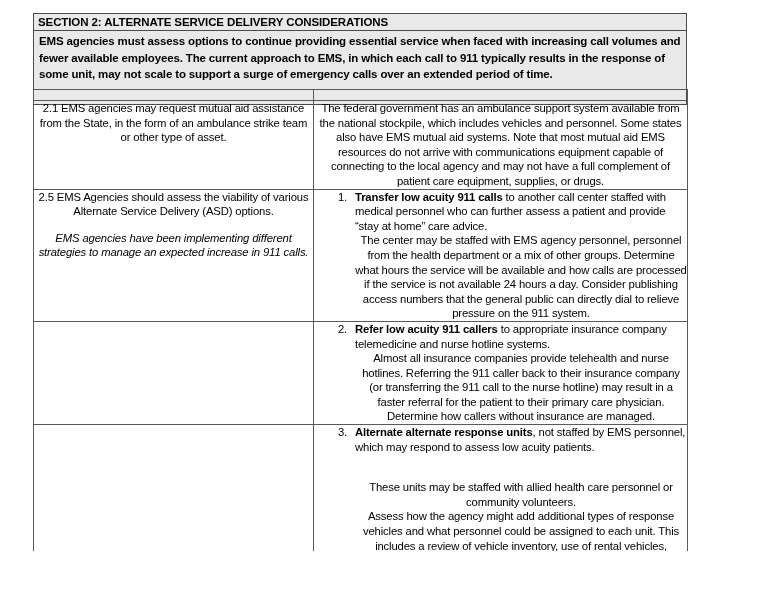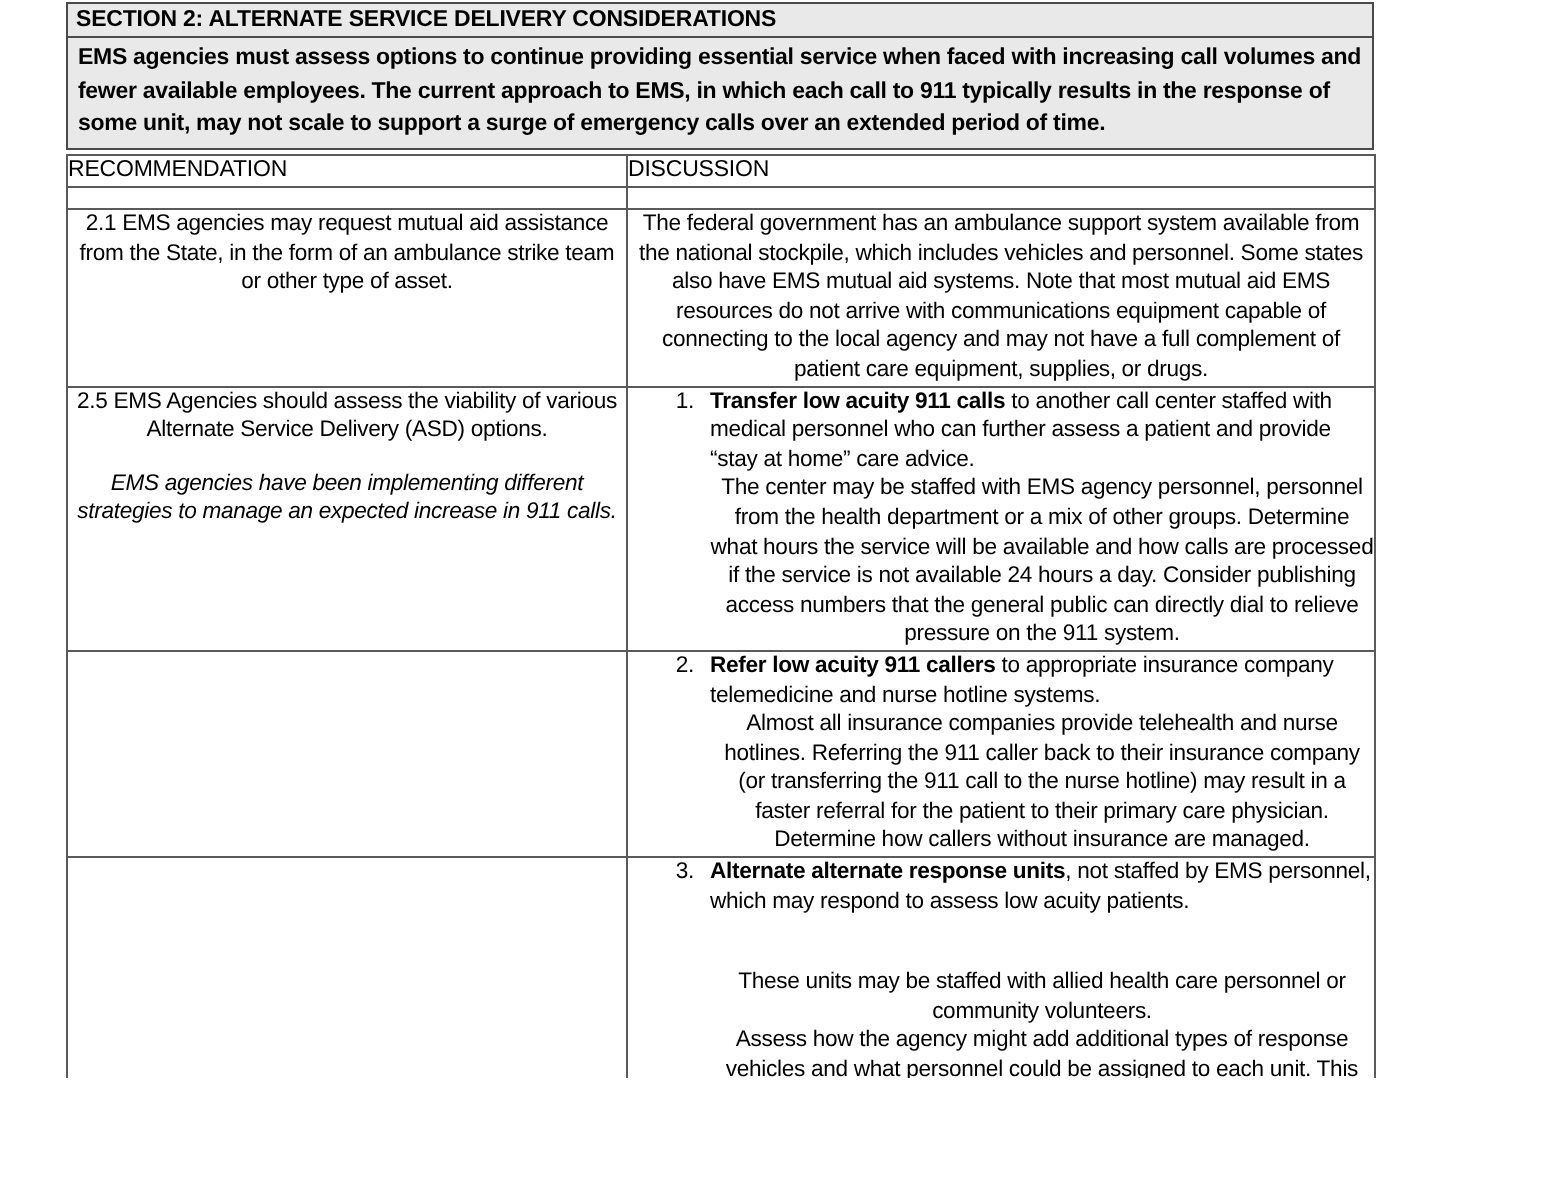--- a/index.html
+++ b/index.html
@@ -12,21 +12,21 @@
     height: 600px;
     position: relative;
     overflow: hidden;
     font-family: "Liberation Sans", sans-serif;
     color: #000000;
   }
 
   .page {
     position: absolute;
     left: 0;
-    top: 0;
+    top: 12px;
     width: 776px;
     height: 539px;
     overflow: hidden;
   }
 
   
   .section-banner {
     position: absolute;
     left: 33px;
     top: 1px;
@@ -41,21 +41,21 @@
     line-height: 14px;
     padding: 1px 0 1px 4px;
     border-bottom: 1px solid #4a4a4a;
     letter-spacing: -0.1px;
     white-space: nowrap;
   }
   .section-banner-body {
     font-size: 11.5px;
     font-weight: bold;
     line-height: 16.5px;
-    padding: 2px 5px 3px 5px;
+    padding: 2px 5px 21px 5px;
     letter-spacing: -0.15px;
   }
 
   
   .doc-table {
     position: absolute;
     left: 33px;
     top: 77px;
     width: 654px;
     border-collapse: collapse;
@@ -161,24 +161,20 @@
     <div class="section-banner-body">EMS agencies must assess options to continue providing essential service when faced with increasing call volumes and fewer available employees. The current approach to EMS, in which each call to 911 typically results in the response of some unit, may not scale to support a surge of emergency calls over an extended period of time.</div>
   </div>
 
   <table class="doc-table">
     <colgroup>
       <col class="col-rec">
       <col class="col-dis">
     </colgroup>
     <tbody>
 
-      <tr>
-        <td class="hdr-cell">RECOMMENDATION</td>
-        <td class="hdr-cell">DISCUSSION</td>
-      </tr>
 
       <tr>
         <td class="spacer-cell"></td>
         <td class="spacer-cell"></td>
       </tr>
 
       <tr>
         <td class="cell">
           <p>2.1 EMS agencies may request mutual aid assistance from the State, in the form of an ambulance strike team or other type of asset.</p>
         </td>

